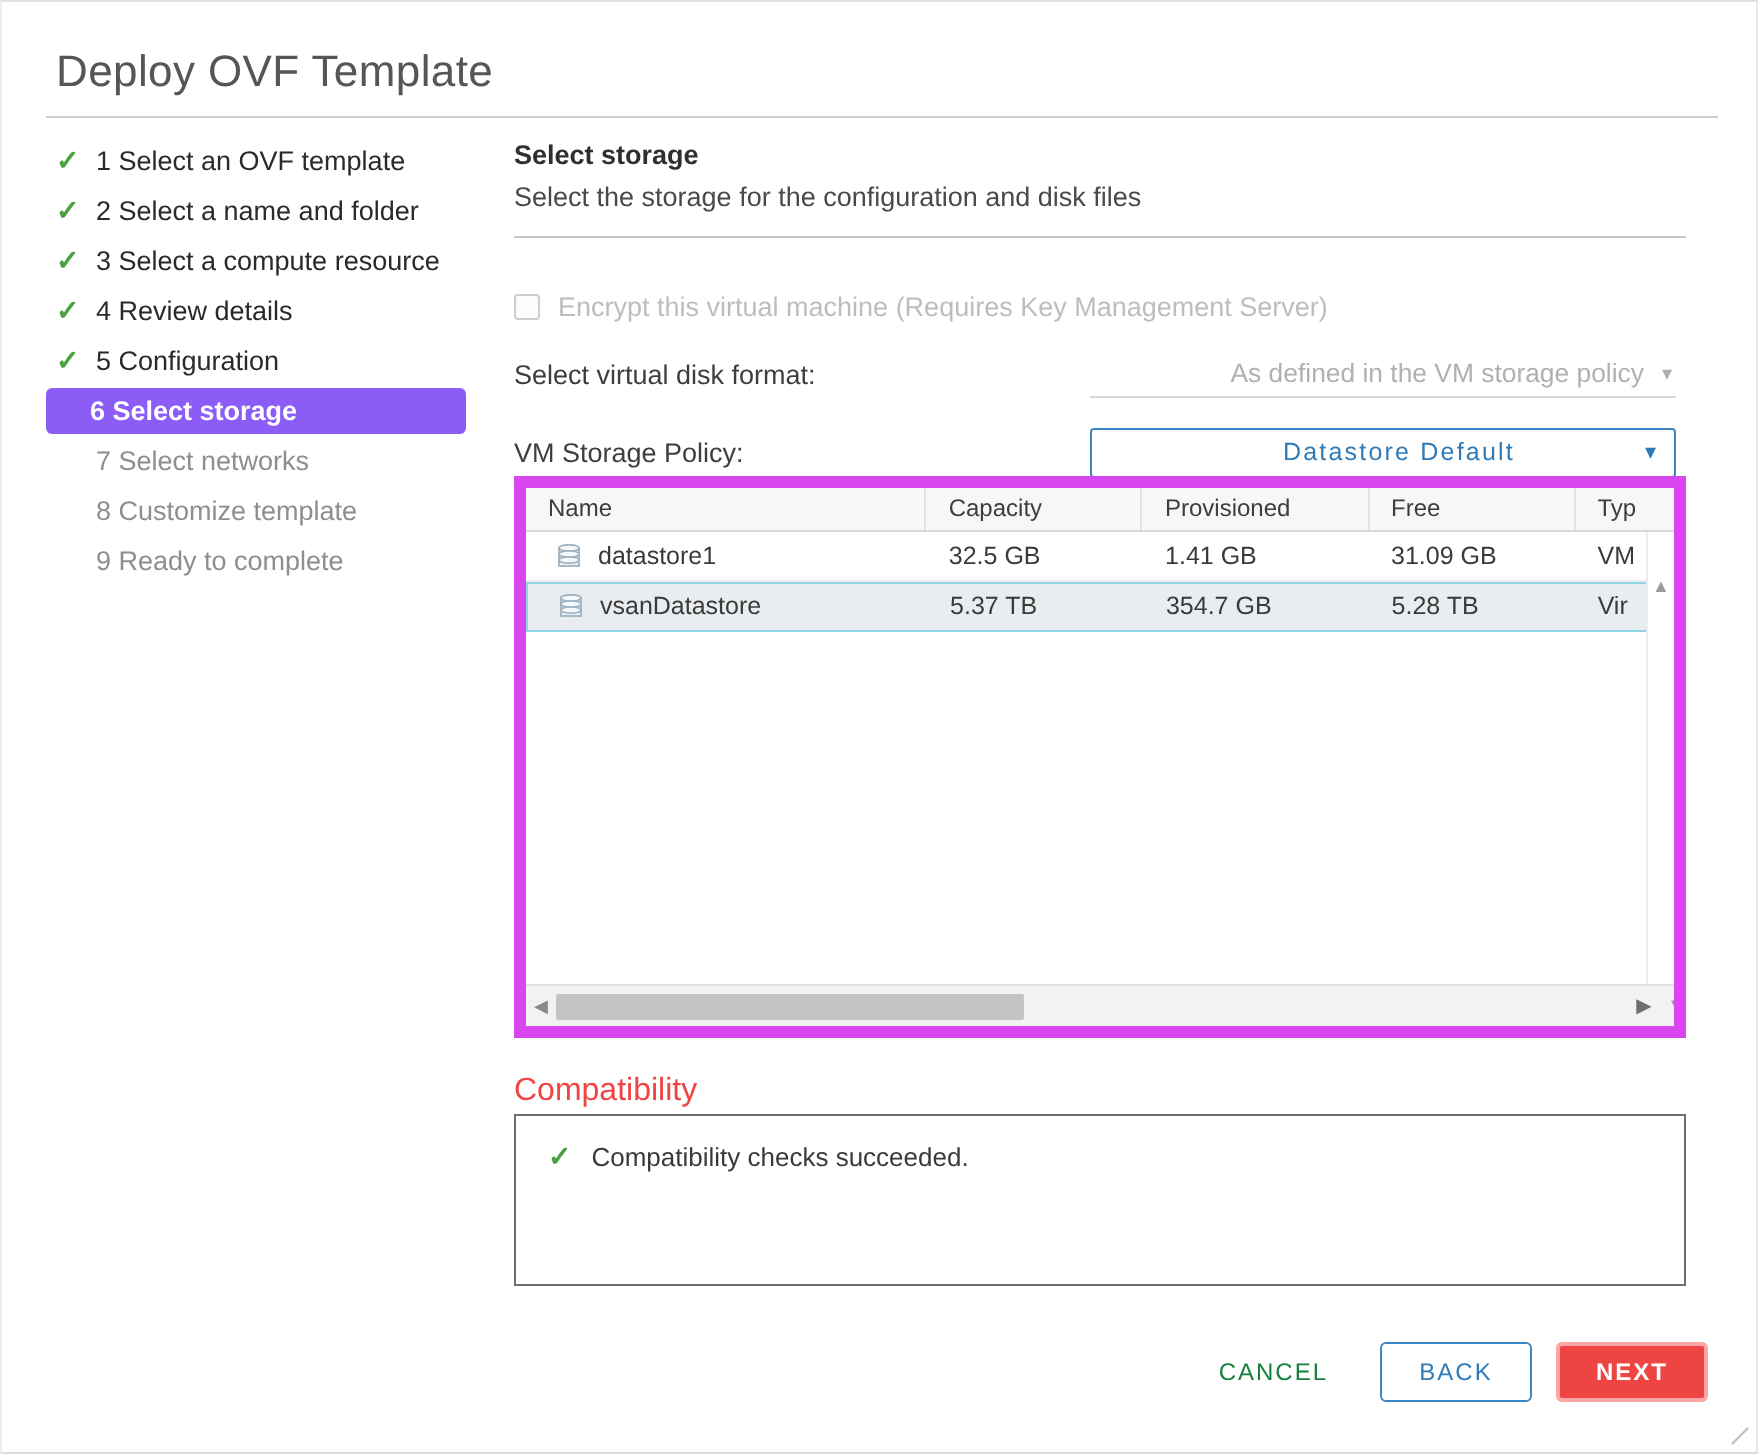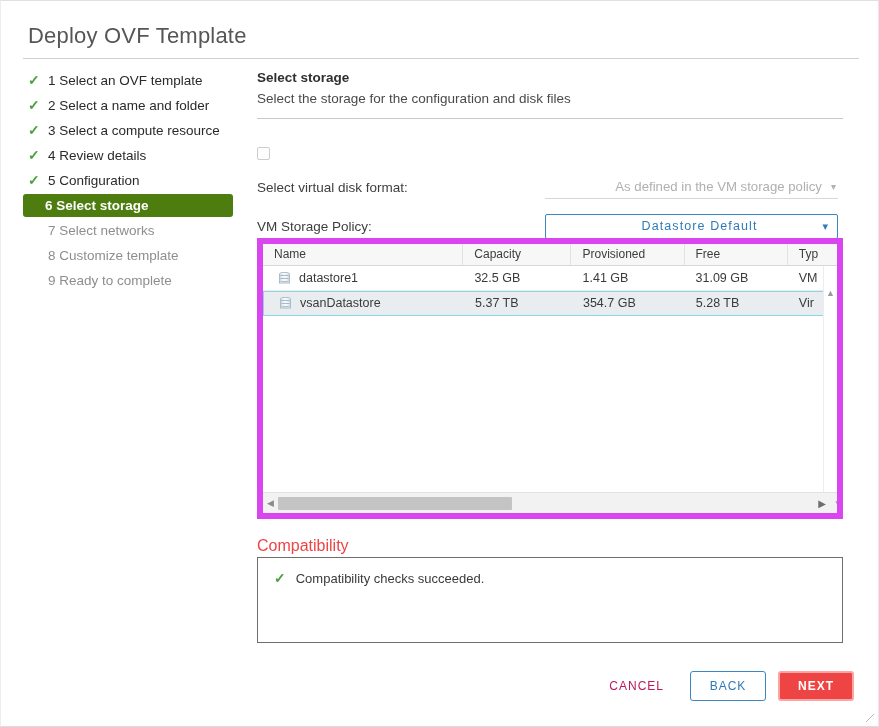--- a/index.html
+++ b/index.html
@@ -61,21 +61,21 @@
     font-size: 13.5px;
     padding-left: 25px;
     box-sizing: border-box;
     white-space: nowrap;
     color: #8e8e8e;
     border-radius: 3px;
     margin-bottom: 2px;
   }
   .step.done { color: #2a2a2a; }
   .step.active {
-    background: #4d7c0f;
+    background: #8b5cf6;
     color: #ffffff;
     font-weight: bold;
     padding-left: 22px;
     width: 210px;
   }
   .step .tick {
     position: absolute;
     left: 5px;
     top: 0px;
     width: 14px;
@@ -378,21 +378,21 @@
     font-size: 12px;
     letter-spacing: 1px;
     box-sizing: border-box;
     display: flex;
     align-items: center;
     justify-content: center;
     border-radius: 3px;
     white-space: nowrap;
   }
   .btn-cancel {
-    color: #be185d;
+    color: #15803d;
     background: transparent;
     border: none;
     height: 30px;
     padding: 0 16px;
   }
   .btn-back {
     color: #2f7bb8;
     background: #ffffff;
     border: 1px solid #3c86c4;
     height: 30px;
@@ -438,20 +438,21 @@
     </div>
 
   <div class="pane">
     <div class="pane-title">Select storage</div>
     <div class="pane-sub">Select the storage for the configuration and disk files</div>
     <div class="pane-rule"></div>
   </div>
 
   <div class="encrypt-row">
     <span class="cb"></span>
+    <span class="encrypt-label">Encrypt this virtual machine (Requires Key Management Server)</span>
   </div>
 
   <div class="form-row r1">
     <span class="form-label">Select virtual disk format:</span>
     <span class="sel-disabled">
       <span>As defined in the VM storage policy</span>
       <span class="caret">▾</span>
     </span>
   </div>
 

